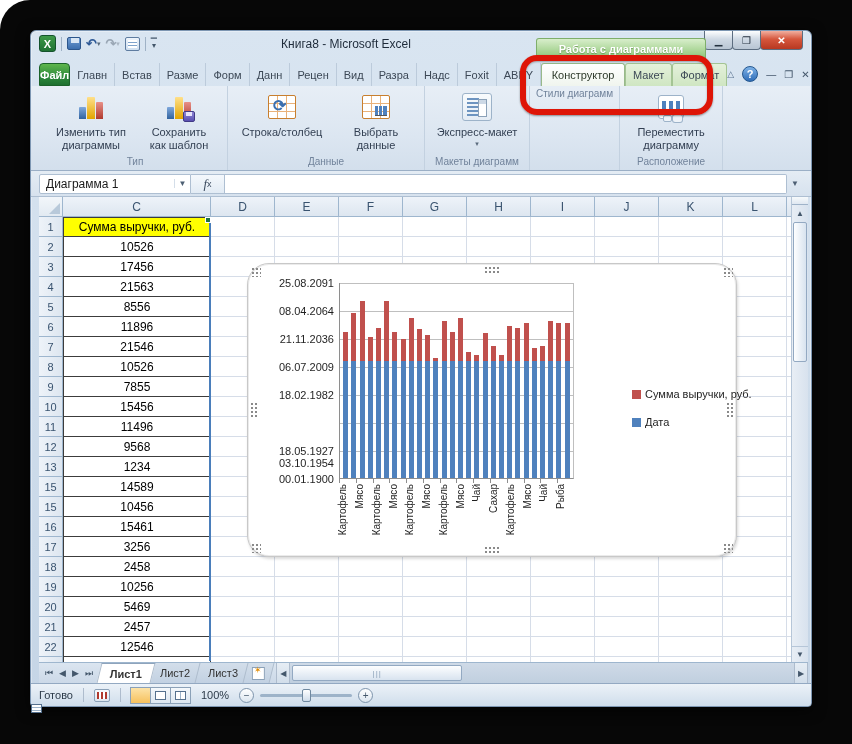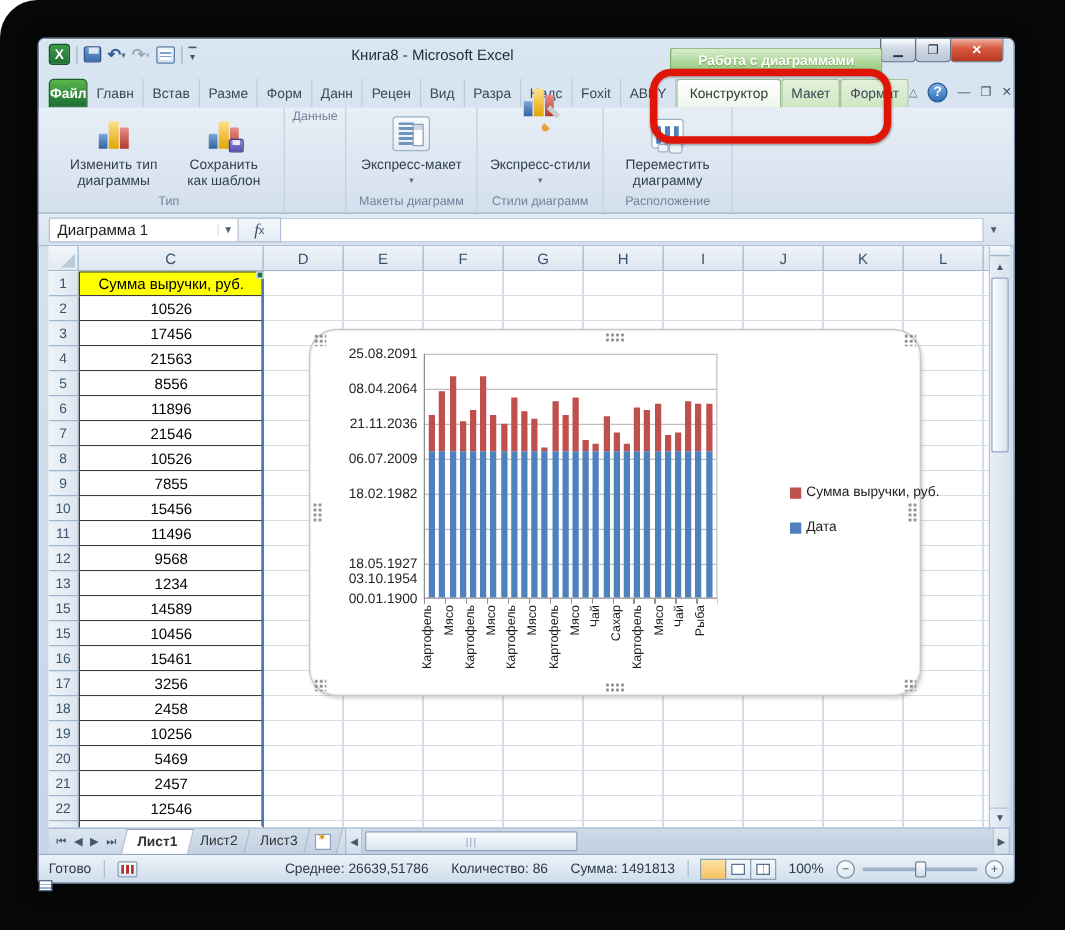--- a/index.html
+++ b/index.html
@@ -308,44 +308,50 @@
                   <span class="mini-floppy"></span>
                 </span>
               </span>
             <span class="blabel">Сохранить
 как шаблон</span>
           </div>
         </div>
         <div class="rgroup-label">Тип</div>
       </div>
       <div class="rgroup">
+        <div class="rgroup-buttons">
+          <div class="bigbtn" style="width:100px">
+            <span class="icon32">
+                <span class="tbl-icon tbl-arrows"></span>
+              </span>
+            <span class="blabel">Строка/столбец</span>
+          </div>
+          <div class="bigbtn">
+            <span class="icon32">
+                <span class="tbl-icon tbl-chart"></span>
+              </span>
+            <span class="blabel">Выбрать
+данные</span>
+          </div>
+        </div>
         <div class="rgroup-label">Данные</div>
       </div>
       <div class="rgroup">
         <div class="rgroup-buttons">
           <div class="bigbtn" style="width:96px">
             <span class="icon32">
                 <span class="layout-icon"></span>
               </span>
             <span class="blabel">Экспресс-макет</span>
             <span class="dropcaret">▾</span>
           </div>
         </div>
         <div class="rgroup-label">Макеты диаграмм</div>
       </div>
       <div class="rgroup">
-        <div class="rgroup-buttons">
-          <div class="bigbtn" style="width:92px">
-            <span class="icon32">
-                <span class="style-icon"><span class="bars3"><i class="b-blue"></i><i class="b-yellow"></i><i class="b-red"></i></span><span class="brush"></span></span>
-              </span>
-            <span class="blabel">Экспресс-стили</span>
-            <span class="dropcaret">▾</span>
-          </div>
-        </div>
         <div class="rgroup-label">Стили диаграмм</div>
       </div>
       <div class="rgroup">
         <div class="rgroup-buttons">
           <div class="bigbtn" style="width:94px">
             <span class="icon32">
                 <span class="move-icon"></span>
               </span>
             <span class="blabel">Переместить
 диаграмму</span>
@@ -687,25 +693,20 @@
           <div class="hs-thumb">|||</div>
         </div>
         <div class="hs-btn">▶</div>
       </div>
     </div>
 
     <div class="statusbar">
       <span>Готово</span>
       <span class="sb-sep"></span>
       <span class="sb-macro"></span>
-      <span class="sb-stats">
-        <span>Среднее: 26639,51786</span>
-        <span>Количество: 86</span>
-        <span>Сумма: 1491813</span>
-      </span>
       <span class="sb-sep"></span>
       <span class="view-btns">
         <span class="view-btn active">
             <span class="vb-glyph grid"></span>
           </span>
         <span class="view-btn">
             <span class="vb-glyph"></span>
           </span>
         <span class="view-btn">
             <span class="vb-glyph pb"></span>

